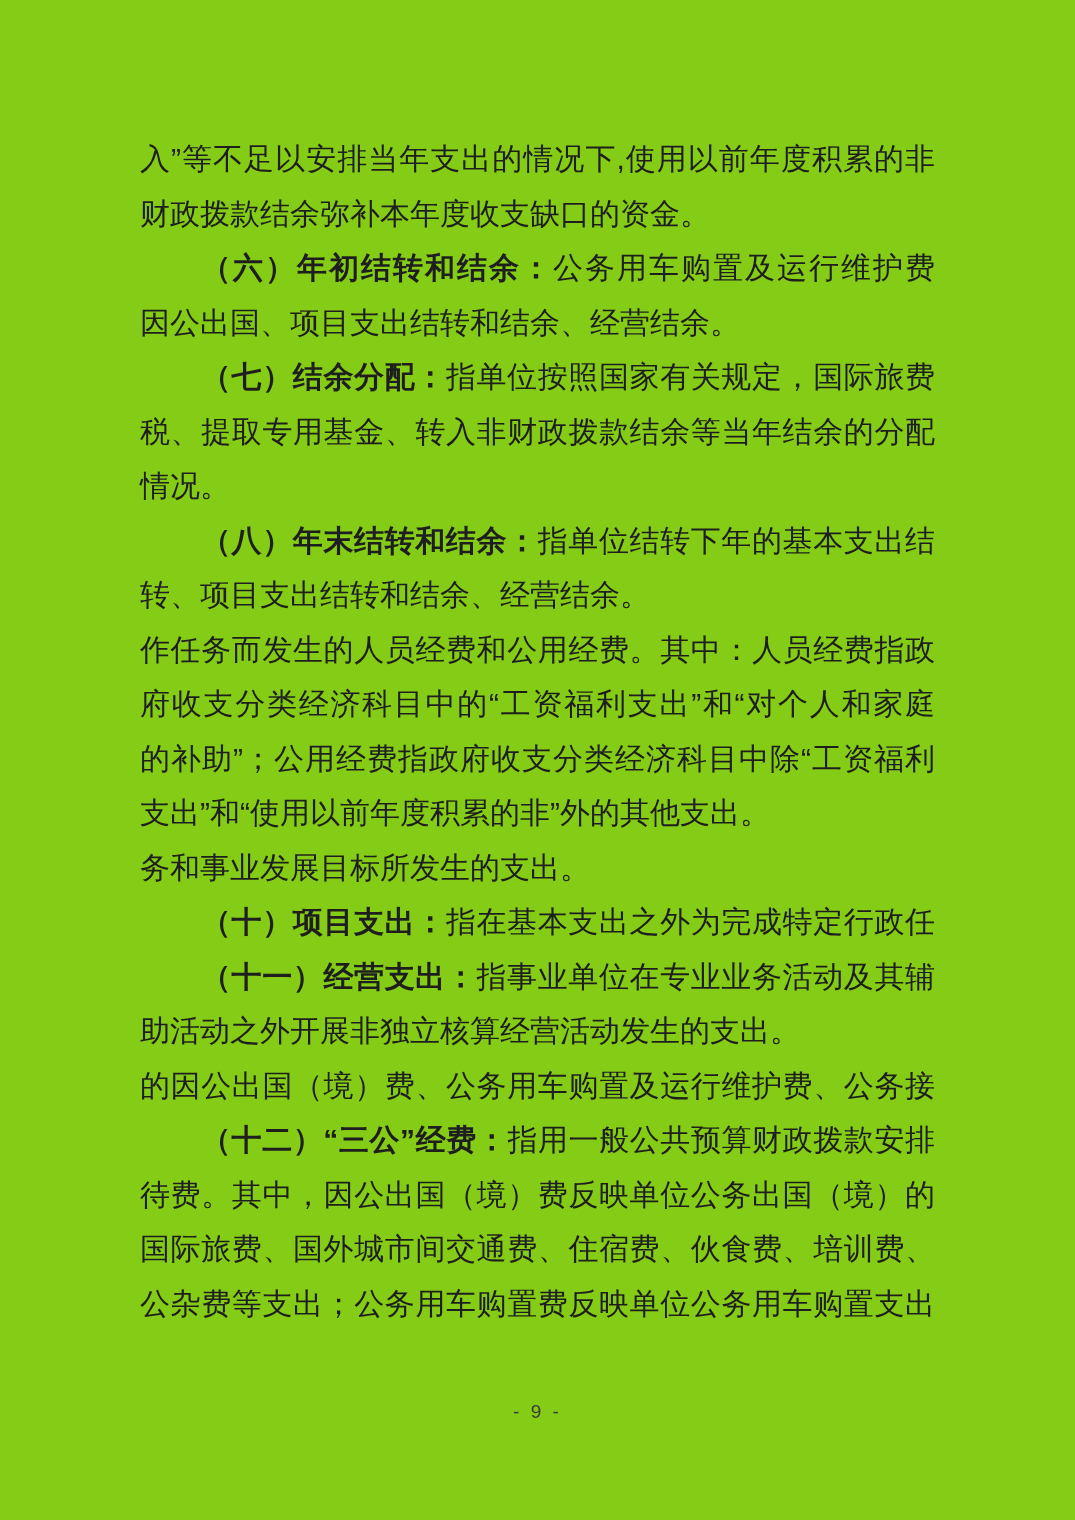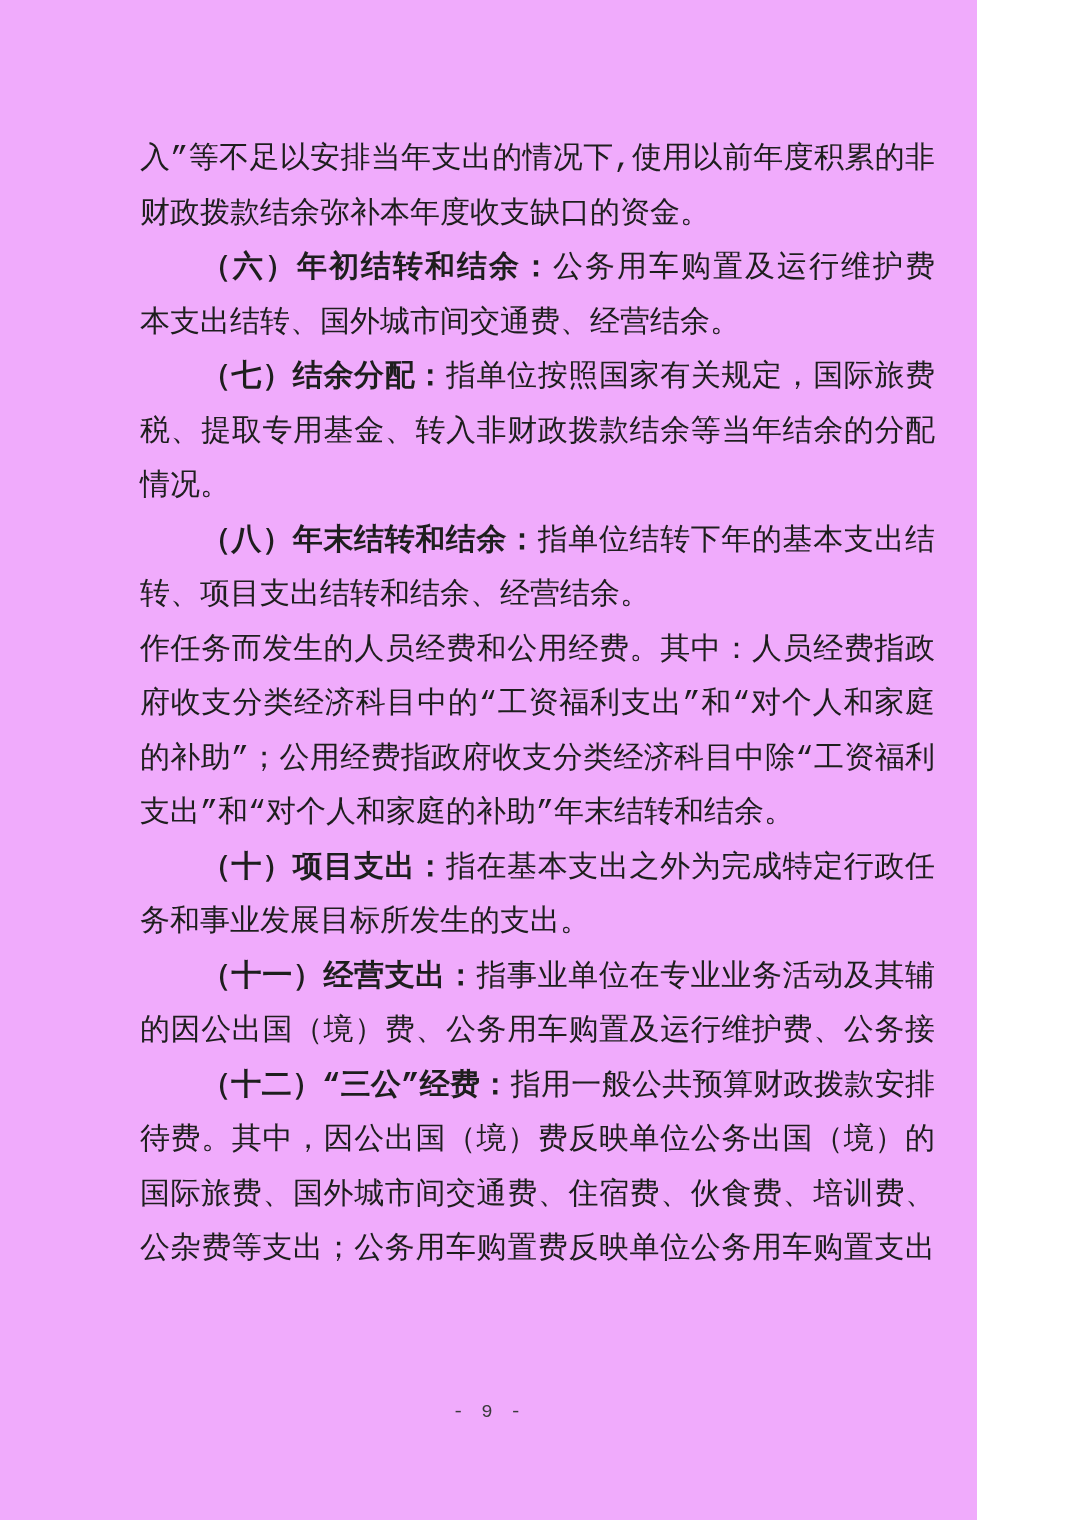--- a/index.html
+++ b/index.html
@@ -2,25 +2,25 @@
 <html><head>
 <meta charset="utf-8">
 <style>
   html, body {
     margin: 0;
     padding: 0;
     background: #ffffff;
   }
   .page {
     position: relative;
-    width: 977px;
+    width: 1075px;
     height: 1520px;
-    background: #f0abfc;
+    background: #84cc16;
     overflow: hidden;
-    font-family: Liberation Mono, monospace;
+    font-family: Liberation Sans, sans-serif;
     color: #1e1e1e;
   }
   .doc-body {
     position: absolute;
     left: 140px;
     top: 132px;
     width: 795px;
   }
   .line {
     height: 54.5px;
@@ -53,33 +53,34 @@
   }
 </style>
 </head>
 <body>
 
 <div class="page">
   <div class="doc-body" id="doc-body">
       <div class="line"><span>入”等不足以安排当年支出的情况下,使用以前年度积累的非</span></div>
       <div class="line short"><span>财政拨款结余弥补本年度收支缺口的资金。</span></div>
       <div class="line indent"><span class="term">（六）年初结转和结余：</span><span>公务用车购置及运行维护费</span></div>
-      <div class="line short"><span>本支出结转、国外城市间交通费、经营结余。</span></div>
+      <div class="line short"><span>因公出国、项目支出结转和结余、经营结余。</span></div>
       <div class="line indent"><span class="term">（七）结余分配：</span><span>指单位按照国家有关规定，国际旅费</span></div>
       <div class="line"><span>税、提取专用基金、转入非财政拨款结余等当年结余的分配</span></div>
       <div class="line short"><span>情况。</span></div>
       <div class="line indent"><span class="term">（八）年末结转和结余：</span><span>指单位结转下年的基本支出结</span></div>
       <div class="line short"><span>转、项目支出结转和结余、经营结余。</span></div>
       <div class="line"><span>作任务而发生的人员经费和公用经费。其中：人员经费指政</span></div>
       <div class="line"><span>府收支分类经济科目中的“工资福利支出”和“对个人和家庭</span></div>
       <div class="line"><span>的补助”；公用经费指政府收支分类经济科目中除“工资福利</span></div>
-      <div class="line short"><span>支出”和“对个人和家庭的补助”年末结转和结余。</span></div>
+      <div class="line short"><span>支出”和“使用以前年度积累的非”外的其他支出。</span></div>
+      <div class="line short"><span>务和事业发展目标所发生的支出。</span></div>
       <div class="line indent"><span class="term">（十）项目支出：</span><span>指在基本支出之外为完成特定行政任</span></div>
-      <div class="line short"><span>务和事业发展目标所发生的支出。</span></div>
       <div class="line indent"><span class="term">（十一）经营支出：</span><span>指事业单位在专业业务活动及其辅</span></div>
+      <div class="line short"><span>助活动之外开展非独立核算经营活动发生的支出。</span></div>
       <div class="line"><span>的因公出国（境）费、公务用车购置及运行维护费、公务接</span></div>
       <div class="line indent"><span class="term">（十二）“三公”经费：</span><span>指用一般公共预算财政拨款安排</span></div>
       <div class="line"><span>待费。其中，因公出国（境）费反映单位公务出国（境）的</span></div>
       <div class="line"><span>国际旅费、国外城市间交通费、住宿费、伙食费、培训费、</span></div>
       <div class="line"><span>公杂费等支出；公务用车购置费反映单位公务用车购置支出</span></div>
     </div>
   <div class="page-footer">- 9 -</div>
 </div>
 
 </body></html>

